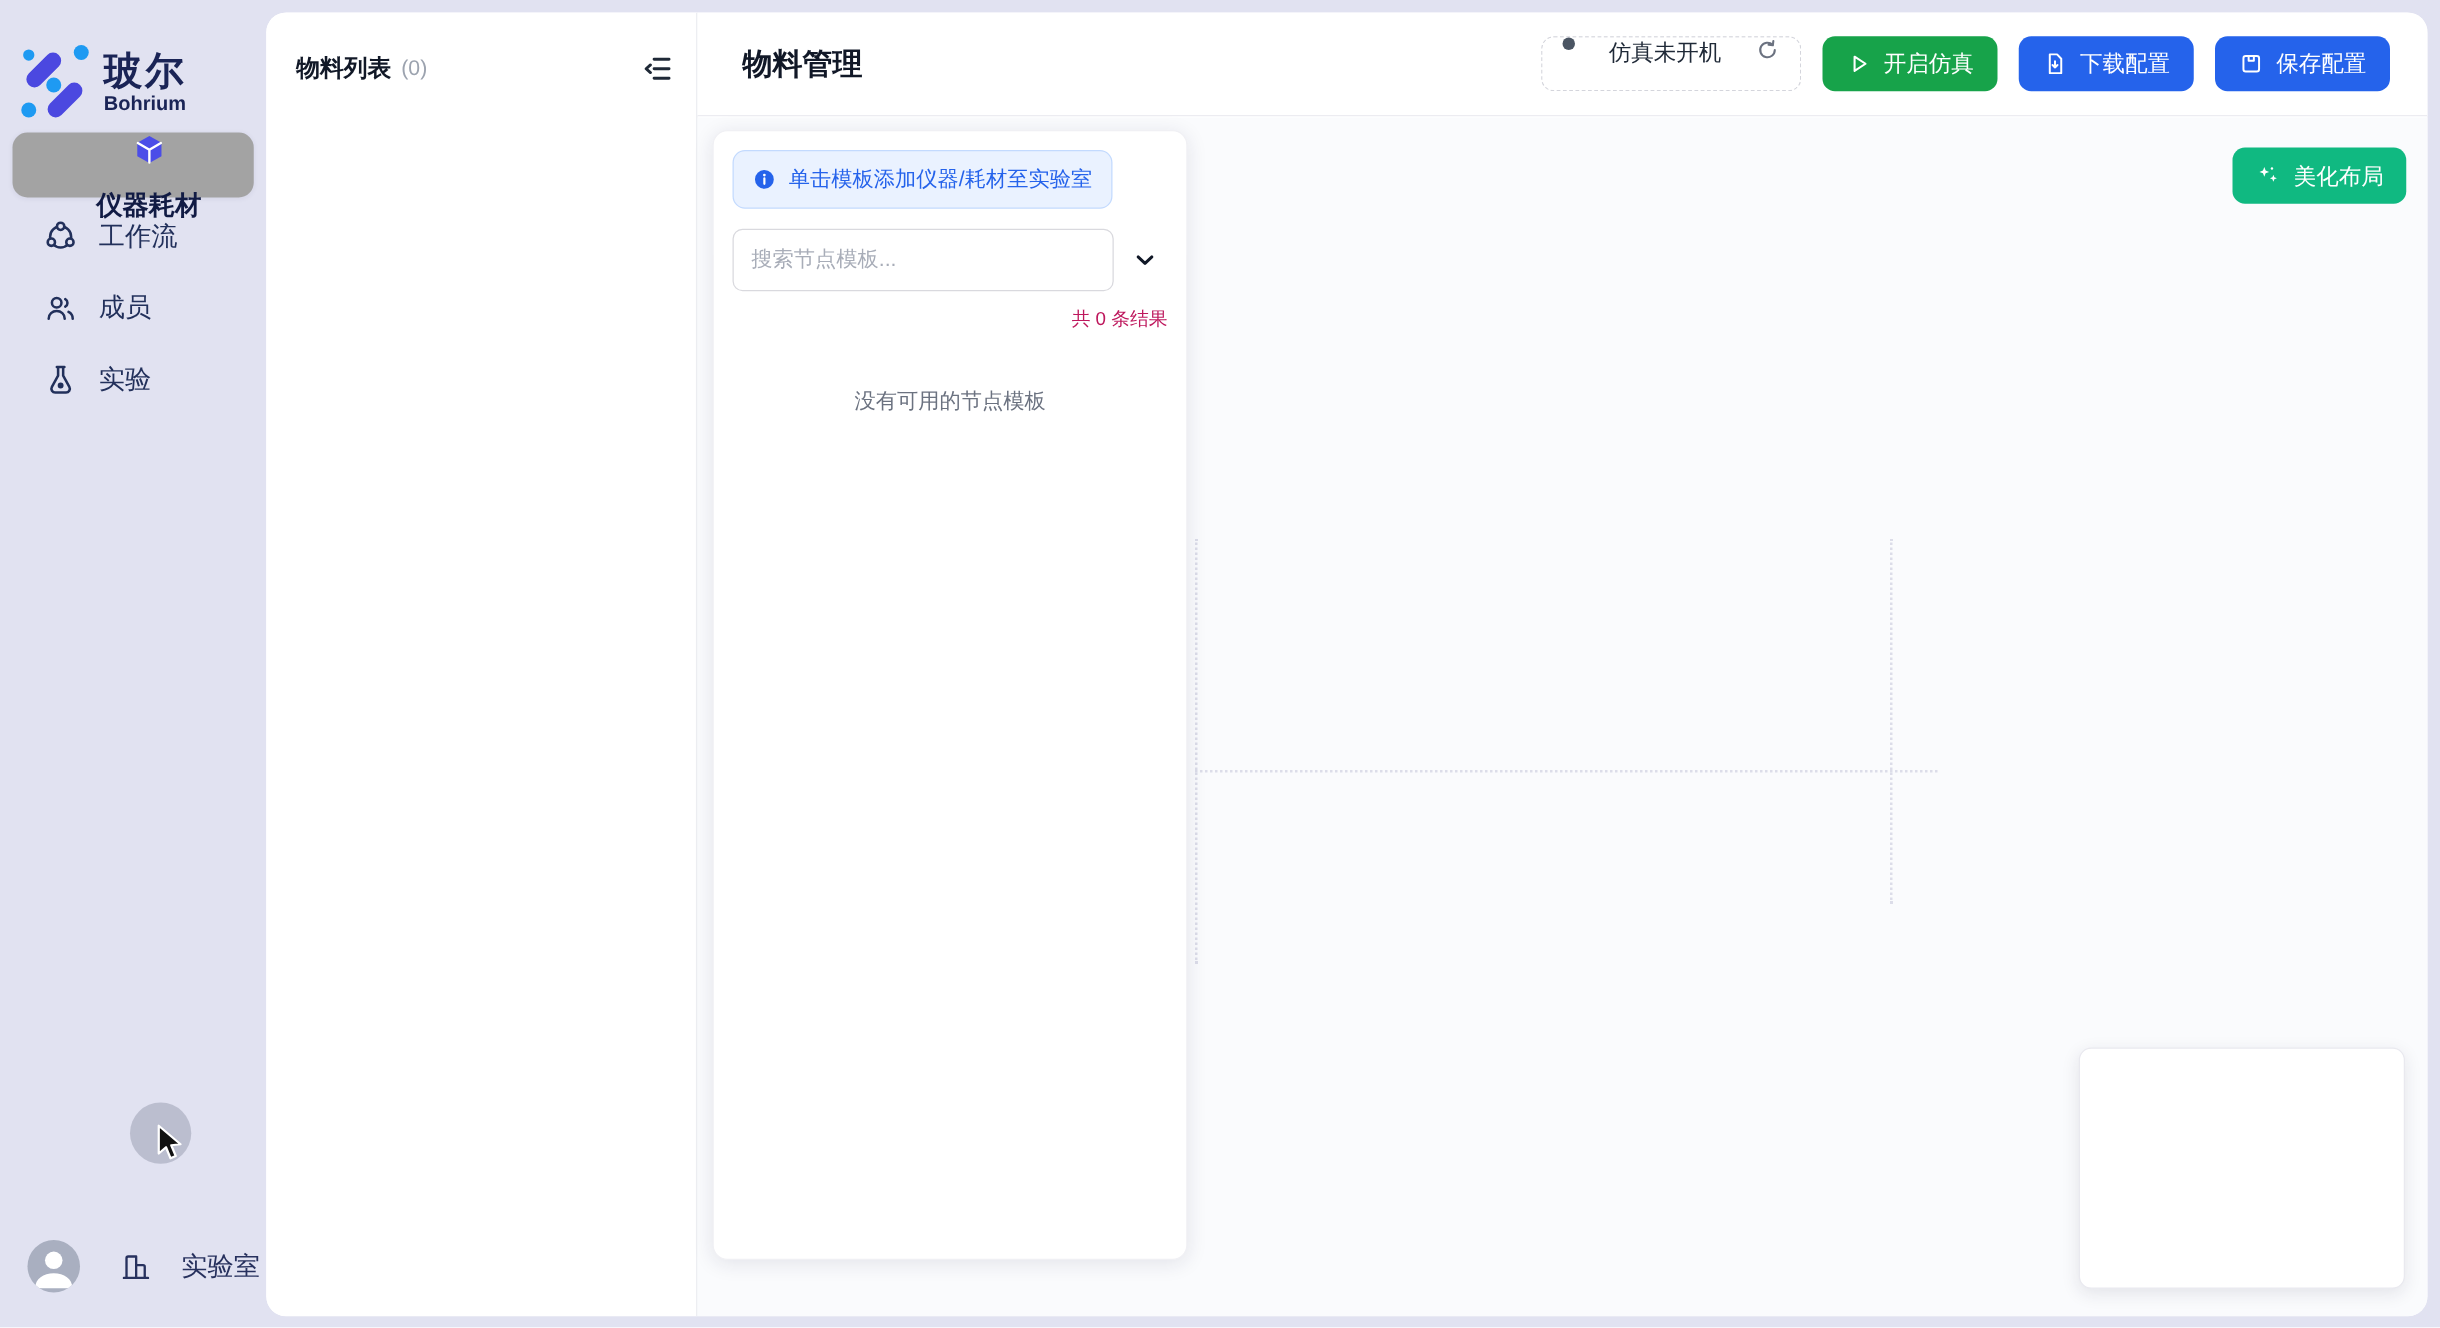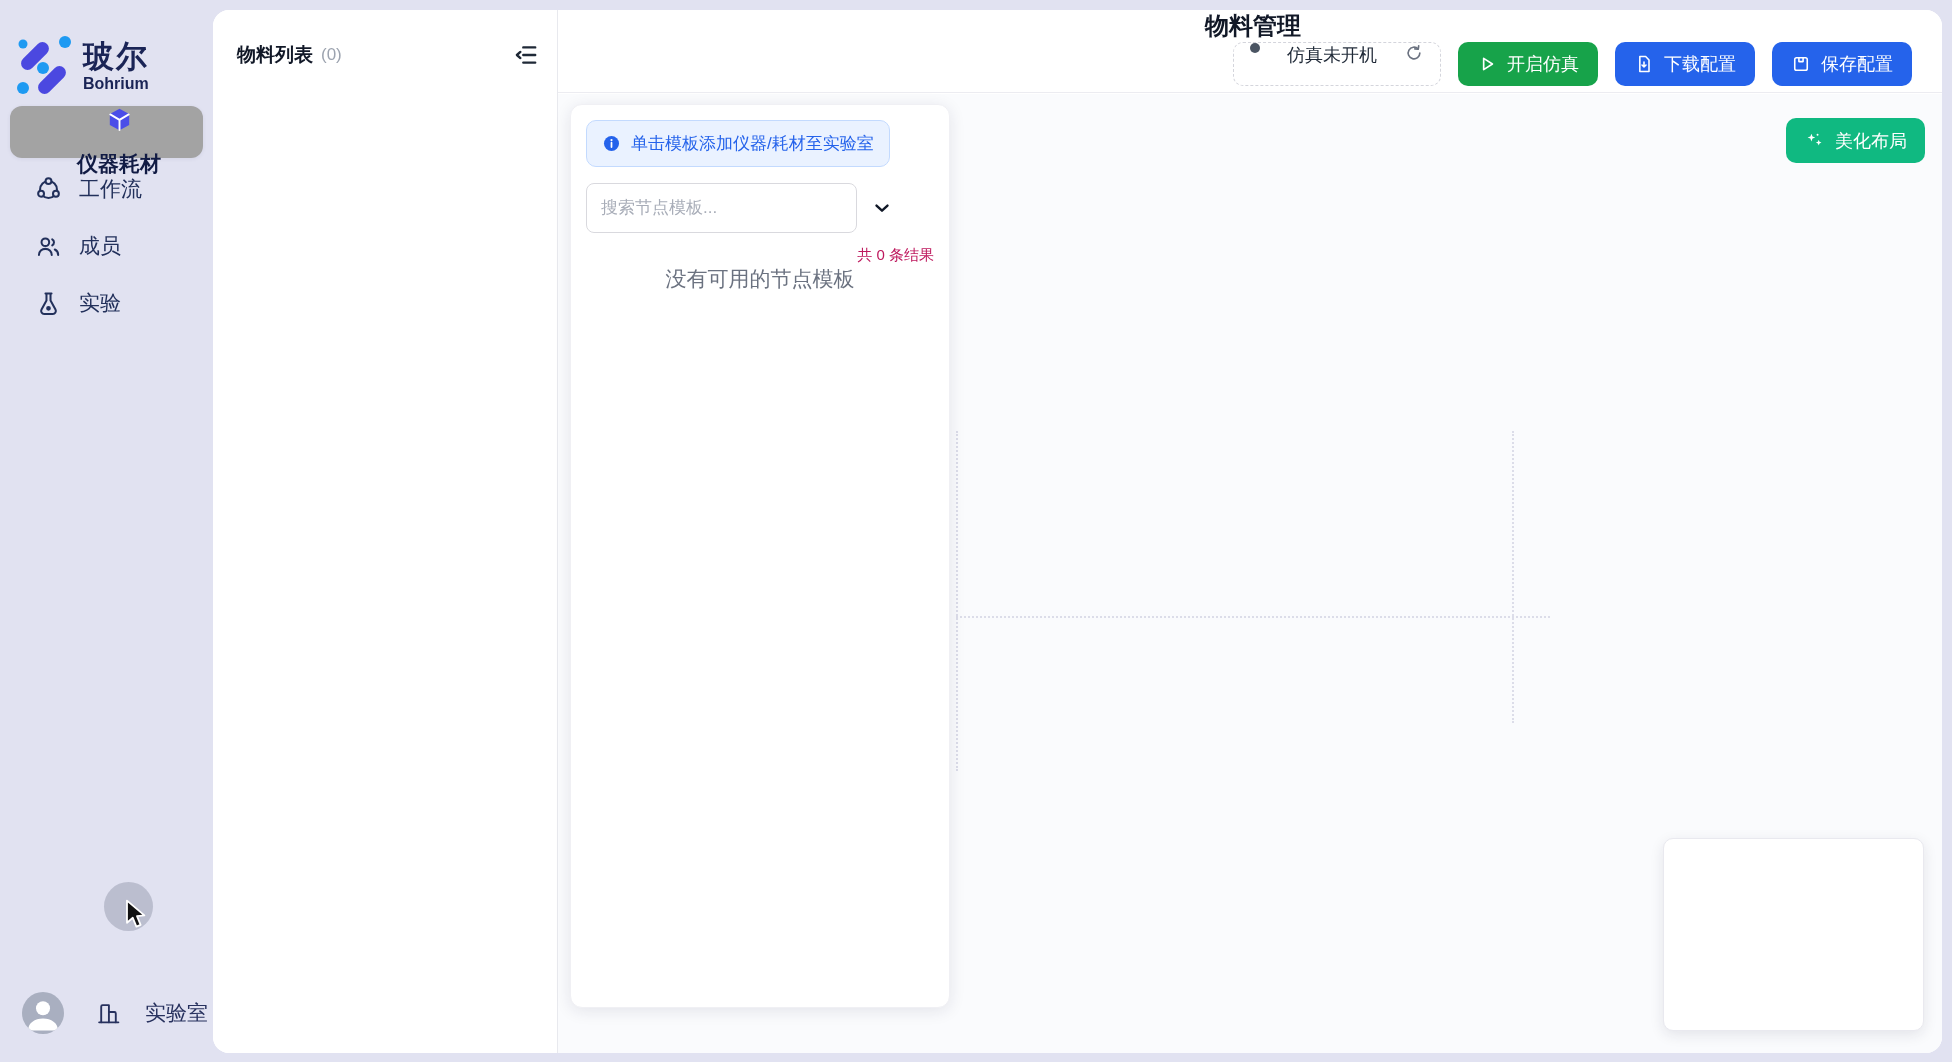--- a/index.html
+++ b/index.html
@@ -26,21 +26,21 @@
                border-radius:16px; overflow:hidden; }
 
   .list-panel { position:absolute; left:0; top:0; width:345px; height:100%; background:#fff; border-right:1px solid #E8E9EE; }
   .list-header { display:flex; align-items:center; padding:30px 16px 0 24px; }
   .list-title { font-size:19px; font-weight:bold; color:#111827; }
   .list-count { font-size:17px; color:#9CA3AF; margin-left:8px; }
   .fold-btn { margin-left:auto; width:30px; height:30px; display:flex; align-items:center; justify-content:center; cursor:pointer; }
 
   .main { position:absolute; left:345px; top:0; right:0; bottom:0; }
   .main-header { position:absolute; left:0; top:0; right:0; height:83px; background:#fff; border-bottom:1px solid #ECECF1;
-                 display:flex; align-items:center; padding:0 30px 0 36px;flex-direction:column; }
+                 display:flex; align-items:center; padding:0 30px 0 36px; }
   .page-title { font-size:24px; font-weight:bold; color:#111827; }
   .controls { margin-left:auto; display:flex; align-items:center; gap:17px; }
   .status-pill { display:flex; align-items:flex-start; gap:27px; height:44px; padding:0 16px; background:#fff;
                  border:1px dashed #D4D5DC; border-radius:10px; }
   .status-dot { width:10px; height:10px; border-radius:50%; background:#4B5563; }
   .status-text { font-size:18px; font-weight:500; color:#1F2937; }
   .refresh { display:flex; align-items:center; cursor:pointer; color:#6B7280; }
   .btn { display:flex; align-items:center; gap:10px; height:44px; padding:0 19px; border:none; border-radius:10px;
          color:#fff; font-size:18px; font-weight:500; font-family:"Liberation Sans", sans-serif; cursor:pointer; }
   .btn-green { background:#17A34A; }
@@ -49,26 +49,26 @@
   .canvas { position:absolute; left:0; top:84px; right:0; bottom:0; background:#FAFBFD; }
   .guide-v { position:absolute; width:0; border-left:2px dotted #DCDDE9; }
   .guide-h { position:absolute; height:0; border-top:2px dotted #DCDDE9; }
 
   
   .tpl-panel { position:absolute; left:12px; top:10px; width:380px; height:904px; background:#fff; border:1px solid #F0F0F4;
                border-radius:12px; box-shadow:0 3px 16px rgba(30,34,70,0.10); padding:15px; }
   .banner { display:inline-flex; align-items:center; gap:10px; height:47px; padding:0 15px; background:#EAF2FF;
             border:1px solid #C3DAFE; border-radius:10px; color:#2563EB; font-size:17px; }
   .search-row { display:flex; align-items:center; gap:10px; margin-top:16px; }
-  .search-input { width:271px; height:50px; border:1px solid #D9D9DE; border-radius:8px; padding:0 14px;
+  .search-input { width:305px; height:50px; border:1px solid #D9D9DE; border-radius:8px; padding:0 14px;
                   font-size:17px; color:#374151; font-family:Liberation Sans, sans-serif; outline:none; }
   .search-input::placeholder { color:#A8ADB8; }
   .chevron-btn { width:30px; height:30px; display:flex; align-items:center; justify-content:center; cursor:pointer; }
   .result-count { margin-top:13px; text-align:right; font-size:15px; color:#be185d; }
-  .empty-text { text-align:center; font-size:21px; color:#6B7280; }
+  .empty-text { margin-top:44px; text-align:center; font-size:17px; color:#6B7280; }
 
   .beautify-btn { position:absolute; top:24px; right:17px; display:flex; align-items:center; gap:10px; height:45px;
                   padding:0 18px; background:#10B981; border:none; border-radius:10px; color:#fff; font-size:18px;
                   font-weight:500; font-family:"Liberation Sans", sans-serif; cursor:pointer; }
   .minimap { position:absolute; right:18px; bottom:22px; width:261px; height:193px; background:#fff;
              border:1px solid #E9E9EF; border-radius:10px; box-shadow:0 4px 14px rgba(30,30,60,0.10); }
 
   
   .ripple { position:absolute; left:104px; top:882px; width:49px; height:49px; border-radius:50%;
             background:rgba(125,132,152,0.38); }

